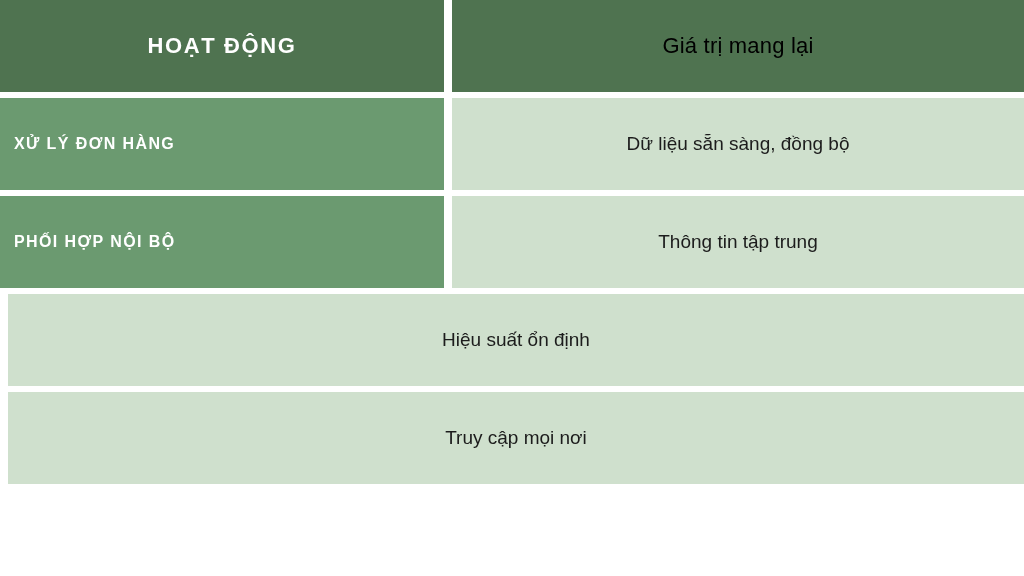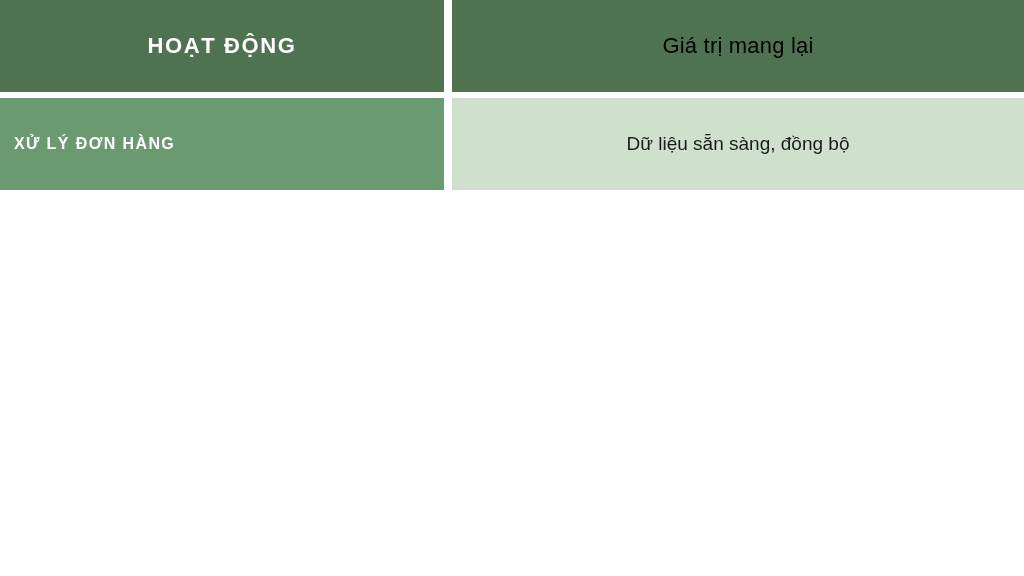--- a/index.html
+++ b/index.html
@@ -115,23 +115,38 @@
   <div class="row body-row">
     <div class="cell-activity">
       <span class="activity-text">XỬ LÝ ĐƠN HÀNG</span>
     </div>
     <div class="spacer"></div>
     <div class="cell-value">
       <span class="value-text">Dữ liệu sẵn sàng, đồng bộ</span>
     </div>
   </div>
 
-
   <div class="row body-row">
+    <div class="cell-activity">
+      <span class="activity-text">PHỐI HỢP NỘI BỘ</span>
+    </div>
     <div class="spacer"></div>
+    <div class="cell-value">
+      <span class="value-text">Thông tin tập trung</span>
+    </div>
   </div>
 
   <div class="row body-row">
     <div class="spacer"></div>
+    <div class="cell-value">
+      <span class="value-text">Hiệu suất ổn định</span>
+    </div>
+  </div>
+
+  <div class="row body-row">
+    <div class="spacer"></div>
+    <div class="cell-value">
+      <span class="value-text">Truy cập mọi nơi</span>
+    </div>
   </div>
 
 
 </div>
 
 </body></html>

